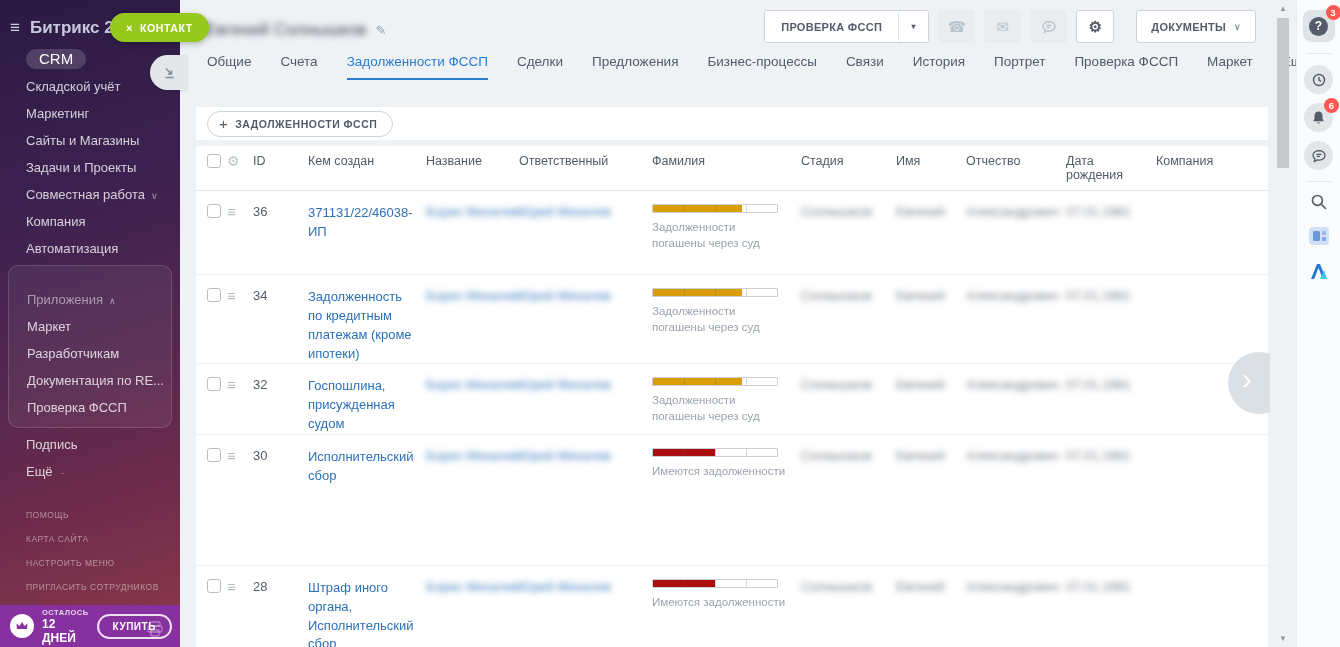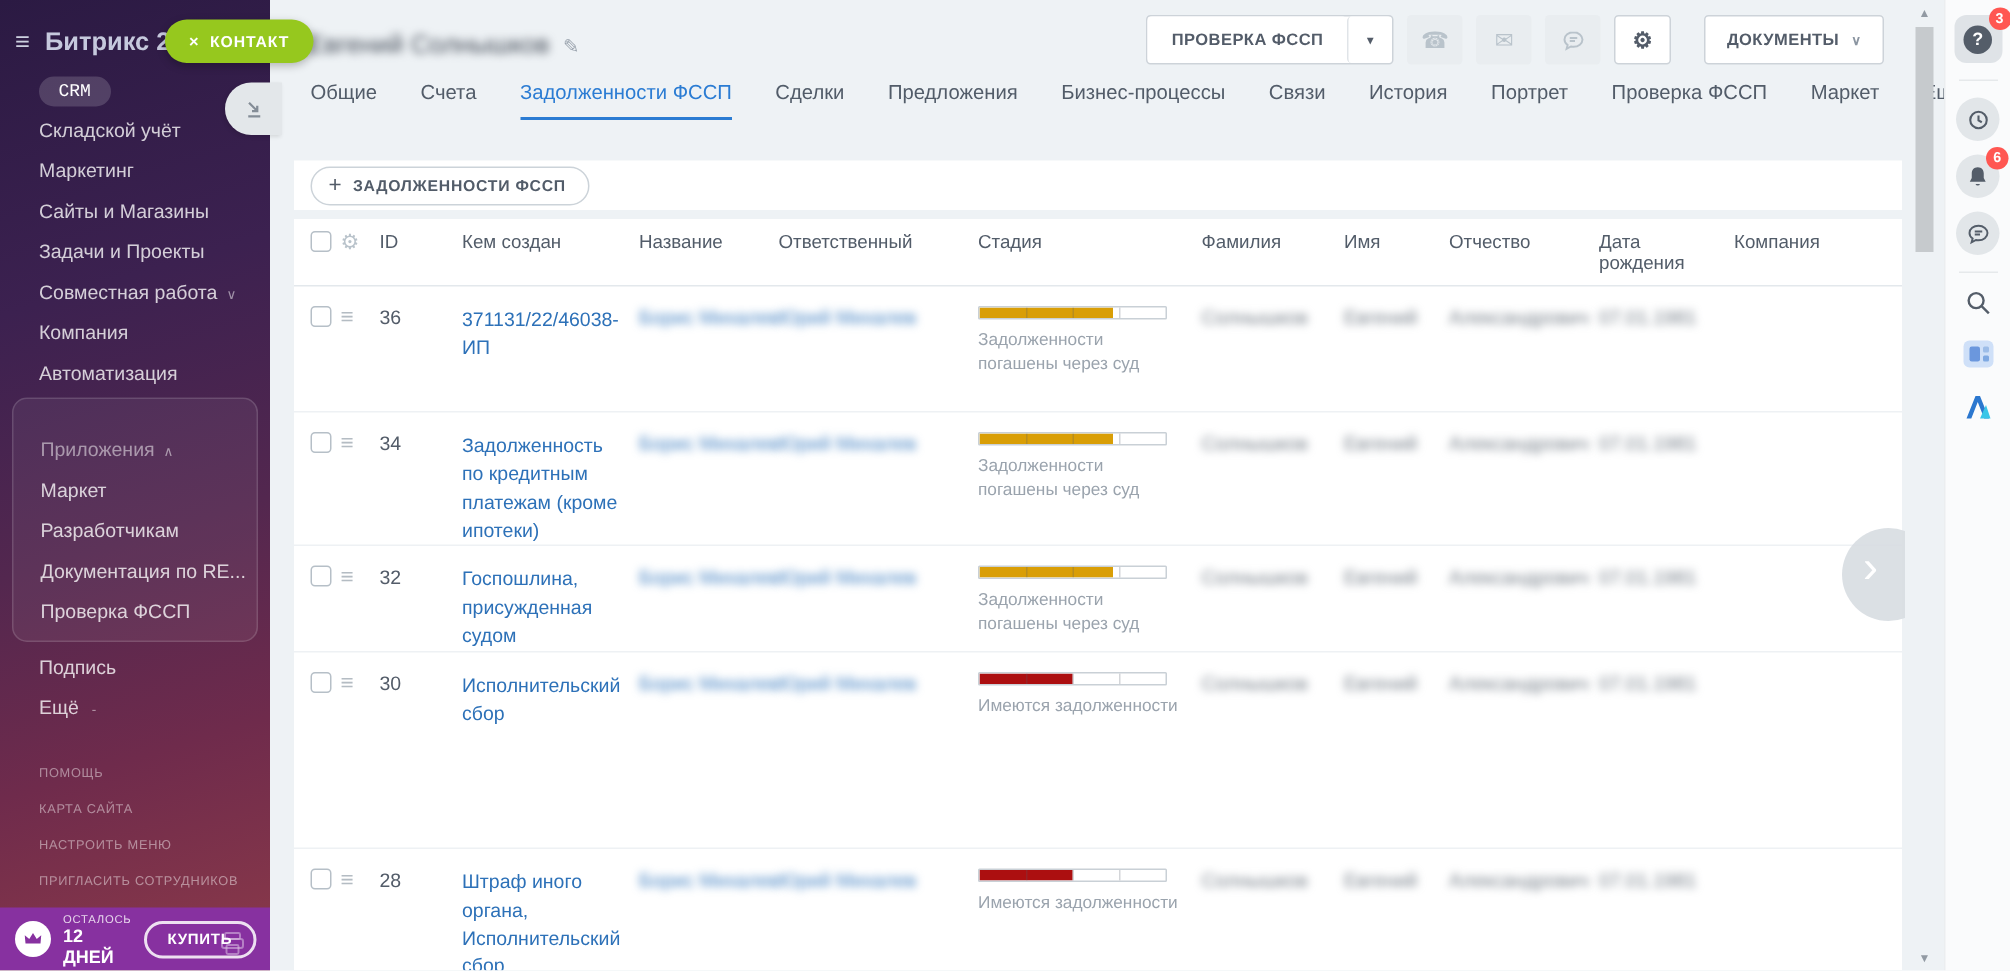--- a/index.html
+++ b/index.html
@@ -10,33 +10,33 @@
   
   .sidebar { position:relative; width:180px; height:647px; flex:0 0 180px; overflow:hidden;
     background:linear-gradient(163deg,#2b1a43 0%,#3c2150 30%,#53274f 55%,#6f2b4c 76%,#8c3a49 100%);
     display:flex; flex-direction:column; }
   .side-head { padding:15px 0 6px 10px; display:flex; align-items:center; height:46px; }
   .burger { color:#cdd1e0; font-size:17px; cursor:pointer; }
   .logo { margin-left:10px; color:#c6c9dd; font-size:17px; font-weight:700; white-space:nowrap; }
   .s-item { height:27px; line-height:27px; padding-left:26px; font-size:13px; color:rgba(255,255,255,.78);
     white-space:nowrap; cursor:pointer; }
   .crm-pill { display:inline-block; line-height:20px; padding:0 13px; background:rgba(255,255,255,.16);
-    border-radius:12px; color:#fff; font-size:12px;font-family:Liberation Mono, monospace; }
+    border-radius:12px; color:#fff; font-size:15px; }
   .chev-s { font-size:9px; color:rgba(255,255,255,.5); margin-left:6px; }
   .apps-group { margin:3px 8px; padding:20px 0 6px; border:1px solid rgba(255,255,255,.14);
     background:rgba(255,255,255,.06); border-radius:10px; }
   .apps-group .s-item { padding-left:18px; }
   .apps-group .group-head { color:rgba(255,255,255,.5); }
   .side-footer { margin-top:auto; padding-left:26px; padding-bottom:6px; }
   .f-link { font-size:8.5px; font-weight:400; letter-spacing:.5px; color:rgba(255,255,255,.45);
     line-height:24px; cursor:pointer; white-space:nowrap; }
   .license { height:42px; background:#8731a0; display:flex; align-items:center; padding:0 10px; gap:8px; }
   .crown-circle { width:24px; height:24px; border-radius:50%; background:#fff; display:flex;
     align-items:center; justify-content:center; flex:0 0 24px; }
-  .lic-small { font-size:7.5px; font-weight:400; letter-spacing:.5px; color:rgba(255,255,255,.8); }
+  .lic-small { font-size:7.5px; font-weight:700; letter-spacing:.5px; color:rgba(255,255,255,.8); }
   .lic-days { font-size:12px; font-weight:700; color:#fff; }
   .buy-btn { margin-left:auto; border:2px solid rgba(255,255,255,.85); background:transparent; color:#fff;
     font-family:inherit; font-size:10px; font-weight:700; letter-spacing:.5px; padding:5px 14px;
     border-radius:15px; cursor:pointer; }
   .printer { position:absolute; bottom:6px; right:16px; opacity:.7; cursor:pointer; height:20px; }
 
   
   .contact-pill { position:absolute; left:110px; top:13px; height:29px; border:none; border-radius:15px;
     background:#96c81e; color:#fff; font-family:inherit; font-weight:700; font-size:10.5px; letter-spacing:.6px;
     padding:0 16px; display:flex; gap:7px; align-items:center; box-shadow:0 2px 6px rgba(0,0,0,.25);
@@ -243,22 +243,22 @@
     </div>
 
     <div class="card table-card">
       <div class="trow thead" id="theadRow">
           <div class="cell"><span class="cb"></span></div>
           <div class="cell"><span class="gear">⚙</span></div>
           <div class="cell th">ID</div>
           <div class="cell th">Кем создан</div>
           <div class="cell th">Название</div>
           <div class="cell th">Ответственный</div>
+          <div class="cell th">Фамилия</div>
           <div class="cell th">Стадия</div>
-          <div class="cell th">Фамилия</div>
           <div class="cell th">Имя</div>
           <div class="cell th">Отчество</div>
           <div class="cell th">Дата рождения</div>
           <div class="cell th">Компания</div>
         </div>
       <div id="tbody">
           <div class="trow" style="min-height: 84px;">
             <div class="cell"><span class="cb"></span></div>
             <div class="cell"><span class="rmenu">≡</span></div>
             <div class="cell idc">36</div>

